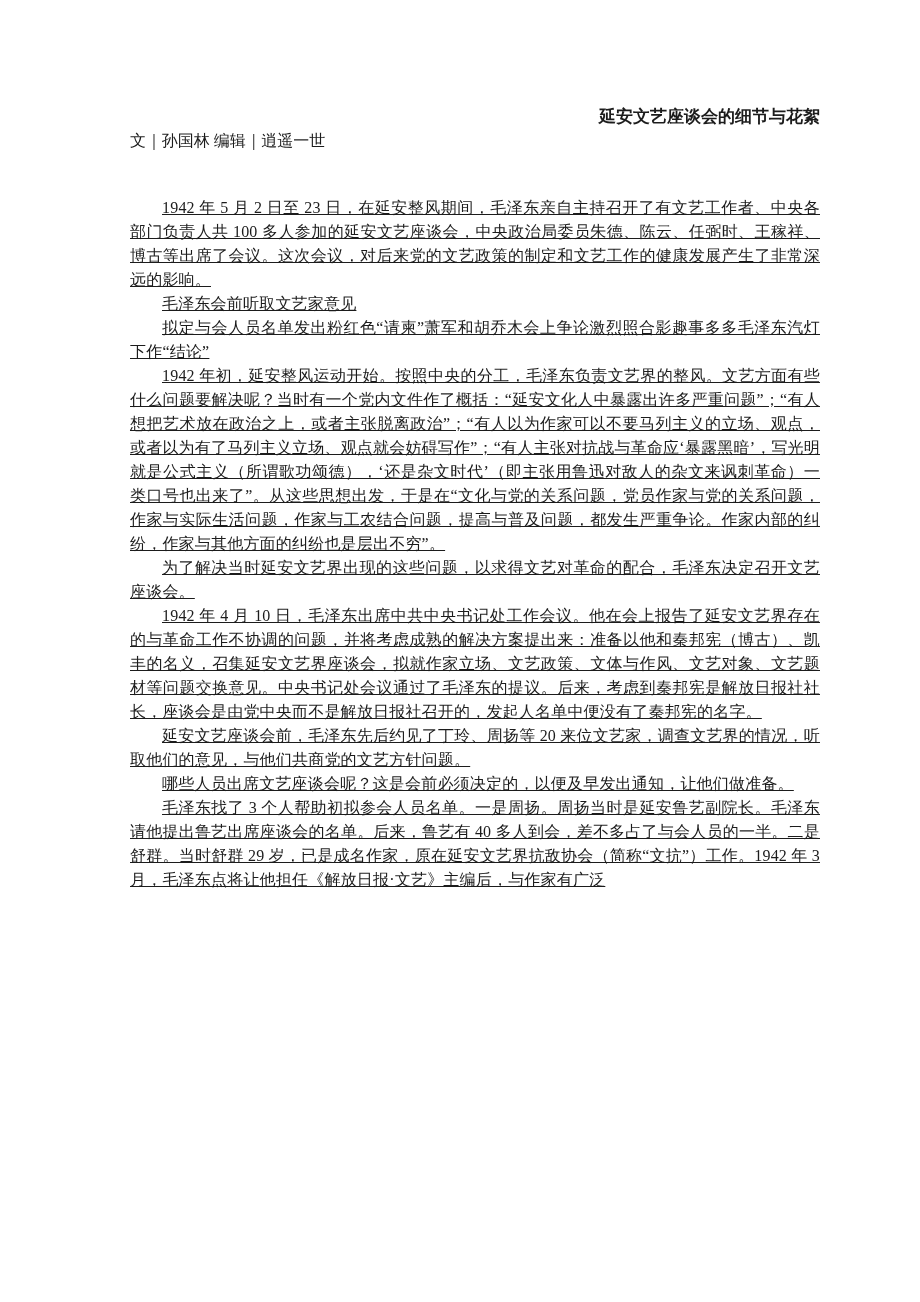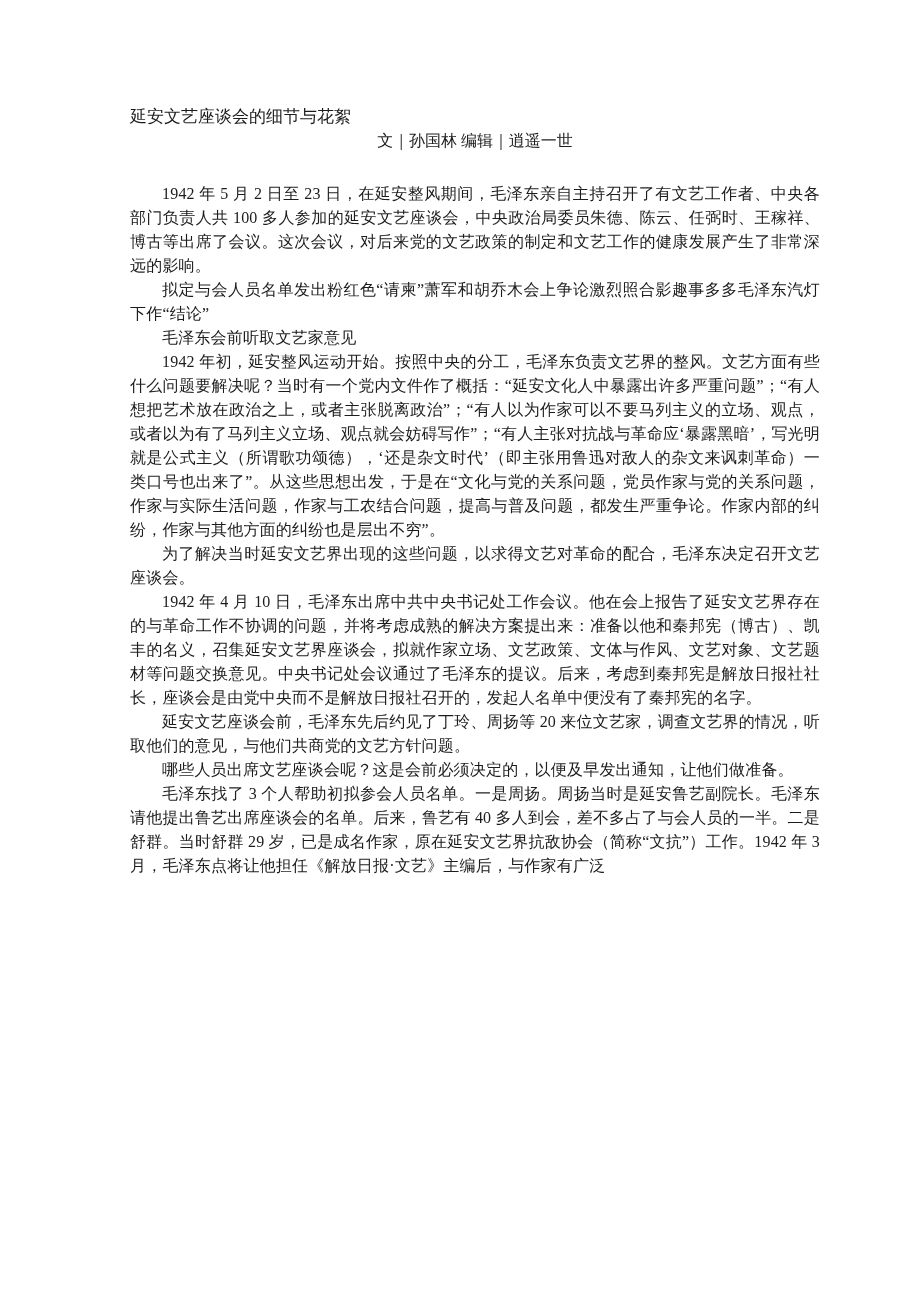--- a/index.html
+++ b/index.html
@@ -16,55 +16,56 @@
     font-family: "Liberation Serif", "DejaVu Serif", serif;
     color: #1c1c1c;
   }
   .content {
     position: absolute;
     top: 105px;
     left: 130px;
     width: 690px;
   }
   .doc-title {
-    text-align: left;
+    text-align: right;
     font-size: 17px;
     line-height: 24px;
-    font-weight: normal;
+    font-weight: bold;
     margin: 0;
   }
   .byline {
-    text-align: center;
+    text-align: left;
     font-size: 16px;
     line-height: 24px;
     margin: 0;
   }
   .article {
-    margin-top: 29px;
+    margin-top: 43px;
+    text-decoration: underline;
   }
   .article .para {
     margin: 0;
     font-size: 16px;
     line-height: 24px;
     text-align: justify;
     text-indent: 32px;
     letter-spacing: 0.2px;
   }
 </style>
 </head>
 <body>
 
 <div class="page">
   <div class="content">
     <h1 class="doc-title">延安文艺座谈会的细节与花絮</h1>
     <div class="byline">文｜孙国林 编辑｜逍遥一世</div>
     <div class="article">
         <p class="para">1942 年 5 月 2 日至 23 日，在延安整风期间，毛泽东亲自主持召开了有文艺工作者、中央各部门负责人共 100 多人参加的延安文艺座谈会，中央政治局委员朱德、陈云、任弼时、王稼祥、博古等出席了会议。这次会议，对后来党的文艺政策的制定和文艺工作的健康发展产生了非常深远的影响。</p>
+        <p class="para">毛泽东会前听取文艺家意见</p>
         <p class="para">拟定与会人员名单发出粉红色“请柬”萧军和胡乔木会上争论激烈照合影趣事多多毛泽东汽灯下作“结论”</p>
-        <p class="para">毛泽东会前听取文艺家意见</p>
         <p class="para">1942 年初，延安整风运动开始。按照中央的分工，毛泽东负责文艺界的整风。文艺方面有些什么问题要解决呢？当时有一个党内文件作了概括：“延安文化人中暴露出许多严重问题”；“有人想把艺术放在政治之上，或者主张脱离政治”；“有人以为作家可以不要马列主义的立场、观点，或者以为有了马列主义立场、观点就会妨碍写作”；“有人主张对抗战与革命应‘暴露黑暗’，写光明就是公式主义（所谓歌功颂德），‘还是杂文时代’（即主张用鲁迅对敌人的杂文来讽刺革命）一类口号也出来了”。从这些思想出发，于是在“文化与党的关系问题，党员作家与党的关系问题，作家与实际生活问题，作家与工农结合问题，提高与普及问题，都发生严重争论。作家内部的纠纷，作家与其他方面的纠纷也是层出不穷”。</p>
         <p class="para">为了解决当时延安文艺界出现的这些问题，以求得文艺对革命的配合，毛泽东决定召开文艺座谈会。</p>
         <p class="para">1942 年 4 月 10 日，毛泽东出席中共中央书记处工作会议。他在会上报告了延安文艺界存在的与革命工作不协调的问题，并将考虑成熟的解决方案提出来：准备以他和秦邦宪（博古）、凯丰的名义，召集延安文艺界座谈会，拟就作家立场、文艺政策、文体与作风、文艺对象、文艺题材等问题交换意见。中央书记处会议通过了毛泽东的提议。后来，考虑到秦邦宪是解放日报社社长，座谈会是由党中央而不是解放日报社召开的，发起人名单中便没有了秦邦宪的名字。</p>
         <p class="para">延安文艺座谈会前，毛泽东先后约见了丁玲、周扬等 20 来位文艺家，调查文艺界的情况，听取他们的意见，与他们共商党的文艺方针问题。</p>
         <p class="para">哪些人员出席文艺座谈会呢？这是会前必须决定的，以便及早发出通知，让他们做准备。</p>
         <p class="para">毛泽东找了 3 个人帮助初拟参会人员名单。一是周扬。周扬当时是延安鲁艺副院长。毛泽东请他提出鲁艺出席座谈会的名单。后来，鲁艺有 40 多人到会，差不多占了与会人员的一半。二是舒群。当时舒群 29 岁，已是成名作家，原在延安文艺界抗敌协会（简称“文抗”）工作。1942 年 3 月，毛泽东点将让他担任《解放日报·文艺》主编后，与作家有广泛</p>
       </div>
   </div>
 </div>
 

